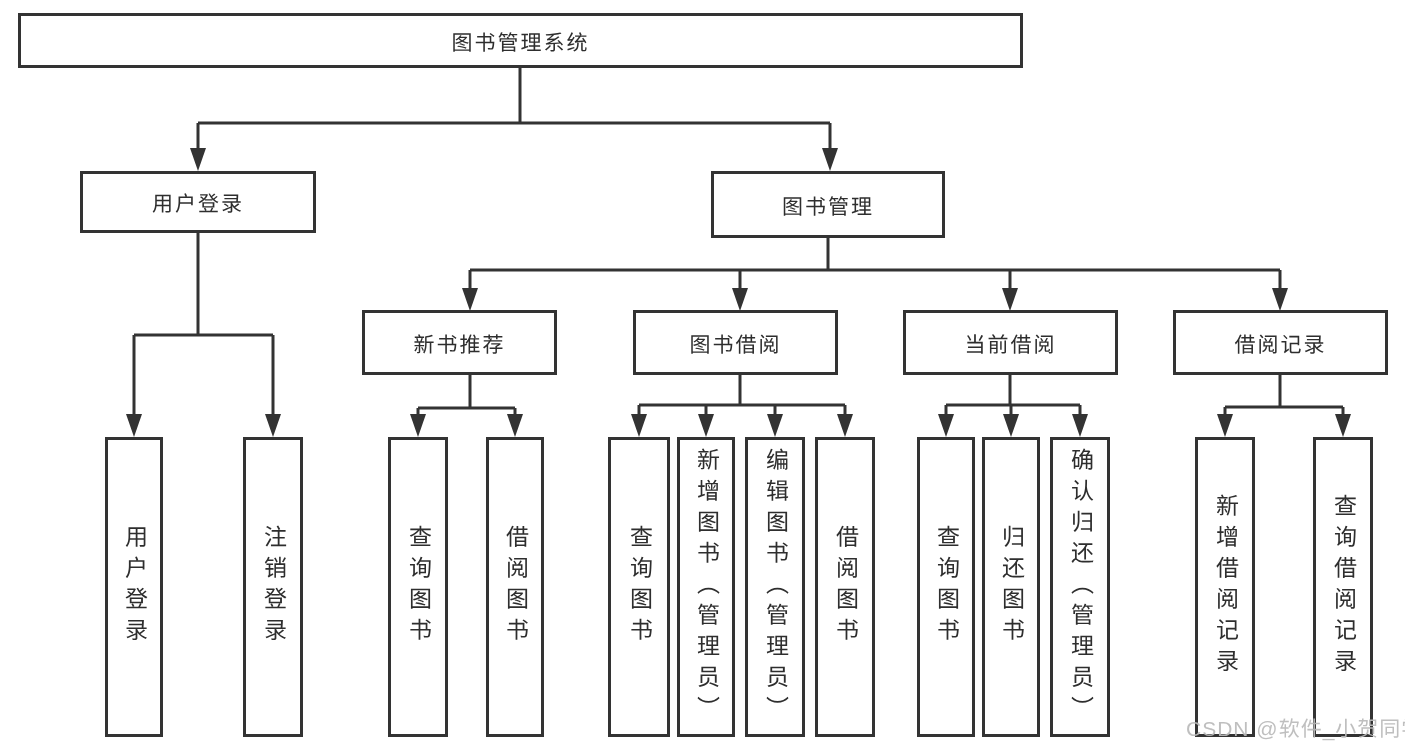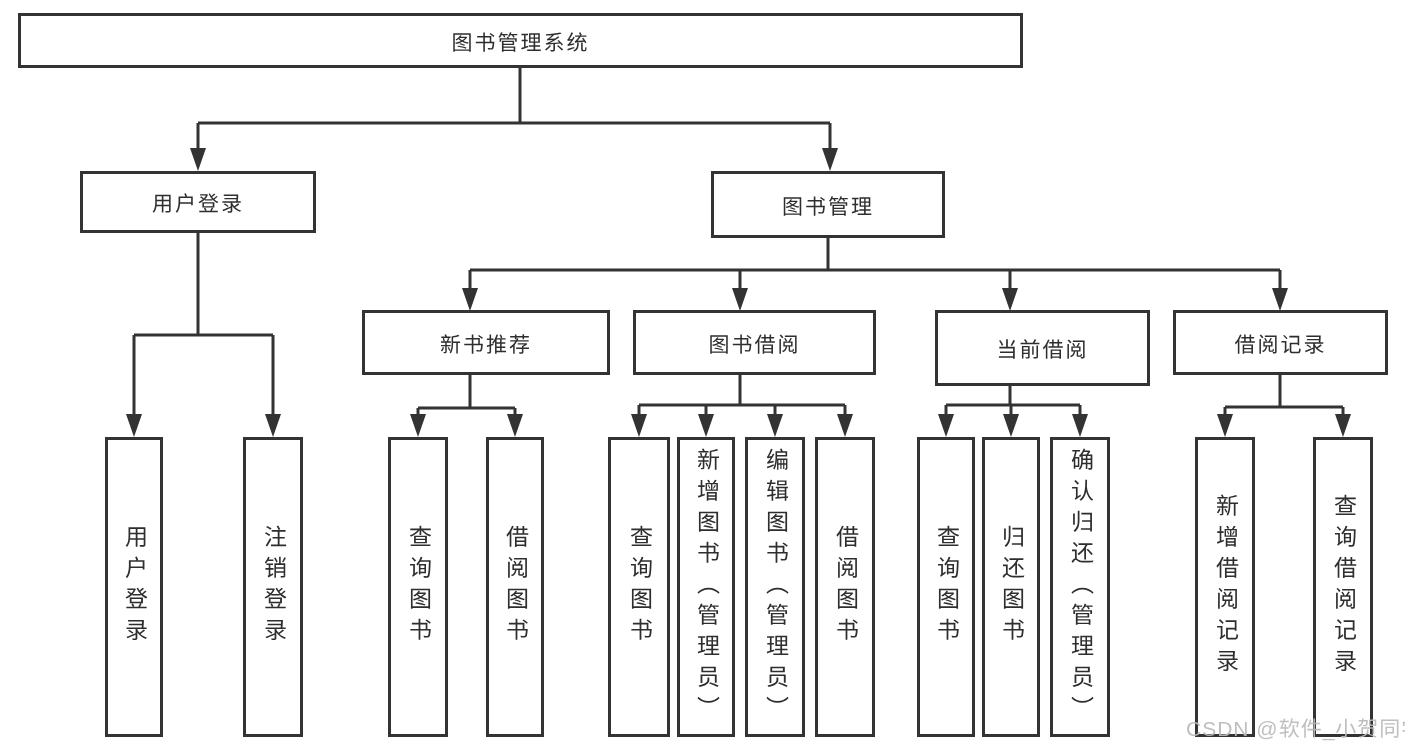--- a/index.html
+++ b/index.html
@@ -132,27 +132,27 @@
     <span>图书管理系统</span>
   </div>
 
   <div class="node h" style="left:80px; top:171px; width:236px; height:62px;">
     <span>用户登录</span>
   </div>
   <div class="node h" style="left:711px; top:171px; width:234px; height:67px;">
     <span>图书管理</span>
   </div>
 
-  <div class="node h" style="left:362px; top:310px; width:248px; height:65px;">
+  <div class="node h" style="left:362px; top:310px; width:195px; height:65px;">
     <span>新书推荐</span>
   </div>
-  <div class="node h" style="left:633px; top:310px; width:243px; height:65px;">
+  <div class="node h" style="left:633px; top:310px; width:205px; height:65px;">
     <span>图书借阅</span>
   </div>
-  <div class="node h" style="left:903px; top:310px; width:215px; height:76px;margin-left:32px;">
+  <div class="node h" style="left:903px; top:310px; width:215px; height:65px;">
     <span>当前借阅</span>
   </div>
   <div class="node h" style="left:1173px; top:310px; width:215px; height:65px;text-align:right;">
     <span>借阅记录</span>
   </div>
 
   <div class="node v" style="left:105px; top:437px; width:58px; height:300px;">
     <span>用户登录</span>
   </div>
   <div class="node v" style="left:243px; top:437px; width:60px; height:300px;">

